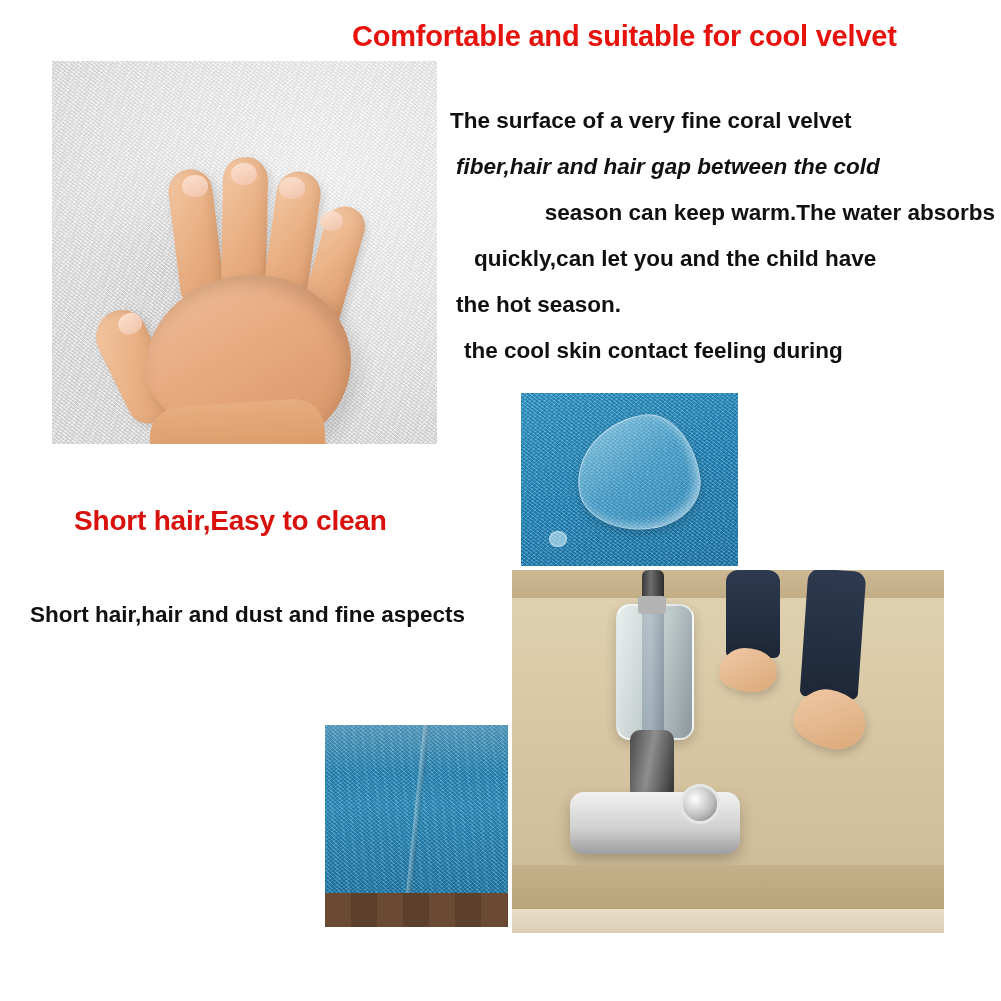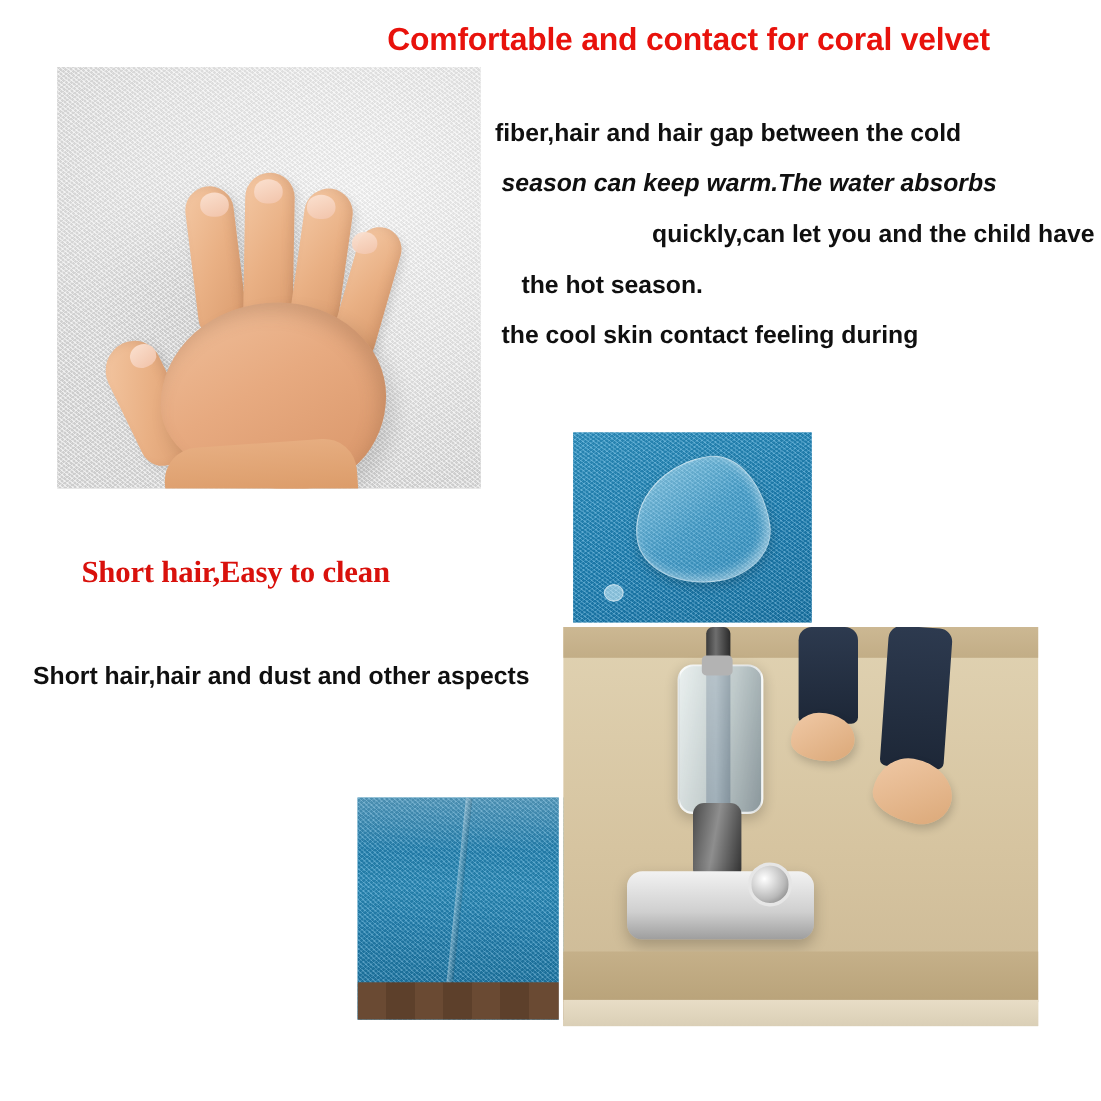--- a/index.html
+++ b/index.html
@@ -31,21 +31,20 @@
   }
   .heading-2 {
     left: 74px;
     top: 505px;
     width: 520px;
     font-size: 28px;
     font-weight: bold;
     color: #d9110c;
     letter-spacing: -0.2px;
     white-space: nowrap;
-    font-family: Liberation Serif, serif;
   }
 
   
   .para-top {
     left: 450px;
     top: 98px;
     width: 545px;
     font-size: 22.5px;
     font-weight: 600;
     line-height: 46px;
@@ -252,57 +251,58 @@
     background: linear-gradient(180deg, rgba(255,255,255,0.22), rgba(255,255,255,0));
   }
   .wood {
     position: absolute; left: 0; bottom: 0; width: 100%; height: 34px;
     background: repeating-linear-gradient(90deg, #6a4a33 0 26px, #5d402b 26px 52px);
   }
 </style>
 </head>
 <body>
 
-<div class="abs heading-1">Comfortable and contact for coral velvet</div>
+<div class="abs heading-1">Comfortable and suitable for cool velvet</div>
 
 <div class="abs photo" id="photo-hand-velvet">
   <div class="velvet-tex"></div>
   <div class="hand">
     <div class="finger" id="f1"></div>
     <div class="finger" id="f2"></div>
     <div class="finger" id="f3"></div>
     <div class="finger" id="f4"></div>
     <div class="finger" id="thumb"></div>
     <div class="palm"></div>
     <div class="nail" id="n1"></div>
     <div class="nail" id="n2"></div>
     <div class="nail" id="n3"></div>
     <div class="nail" id="n4"></div>
     <div class="nail" id="n5"></div>
     <div class="wrist"></div>
   </div>
 </div>
 
 <div class="abs para-top">
+  <span class="ln">The surface of a very fine coral velvet</span>
   <span class="ln">fiber,hair and hair gap between  the cold</span>
   <span class="ln">season can keep warm.The water absorbs</span>
   <span class="ln">quickly,can let you and the child have</span>
   <span class="ln">the hot season.</span>
   <span class="ln">the cool skin contact feeling during</span>
 </div>
 
 <div class="abs photo" id="photo-water-blue">
   <div class="droplet"></div>
   <div class="droplet-sm"></div>
 </div>
 
 <div class="abs heading-2">Short hair,Easy to clean</div>
 
 <div class="abs para-bottom">
-  <span class="ln">Short hair,hair and dust and other aspects</span>
+  <span class="ln">Short hair,hair and dust and fine aspects</span>
 </div>
 
 <div class="abs photo" id="photo-blue-towel">
   <div class="towel-tex"></div>
   <div class="towel-corner"></div>
   <div class="towel-fold"></div>
   <div class="wood"></div>
 </div>
 
 <div class="abs photo" id="photo-vacuum-mat">

